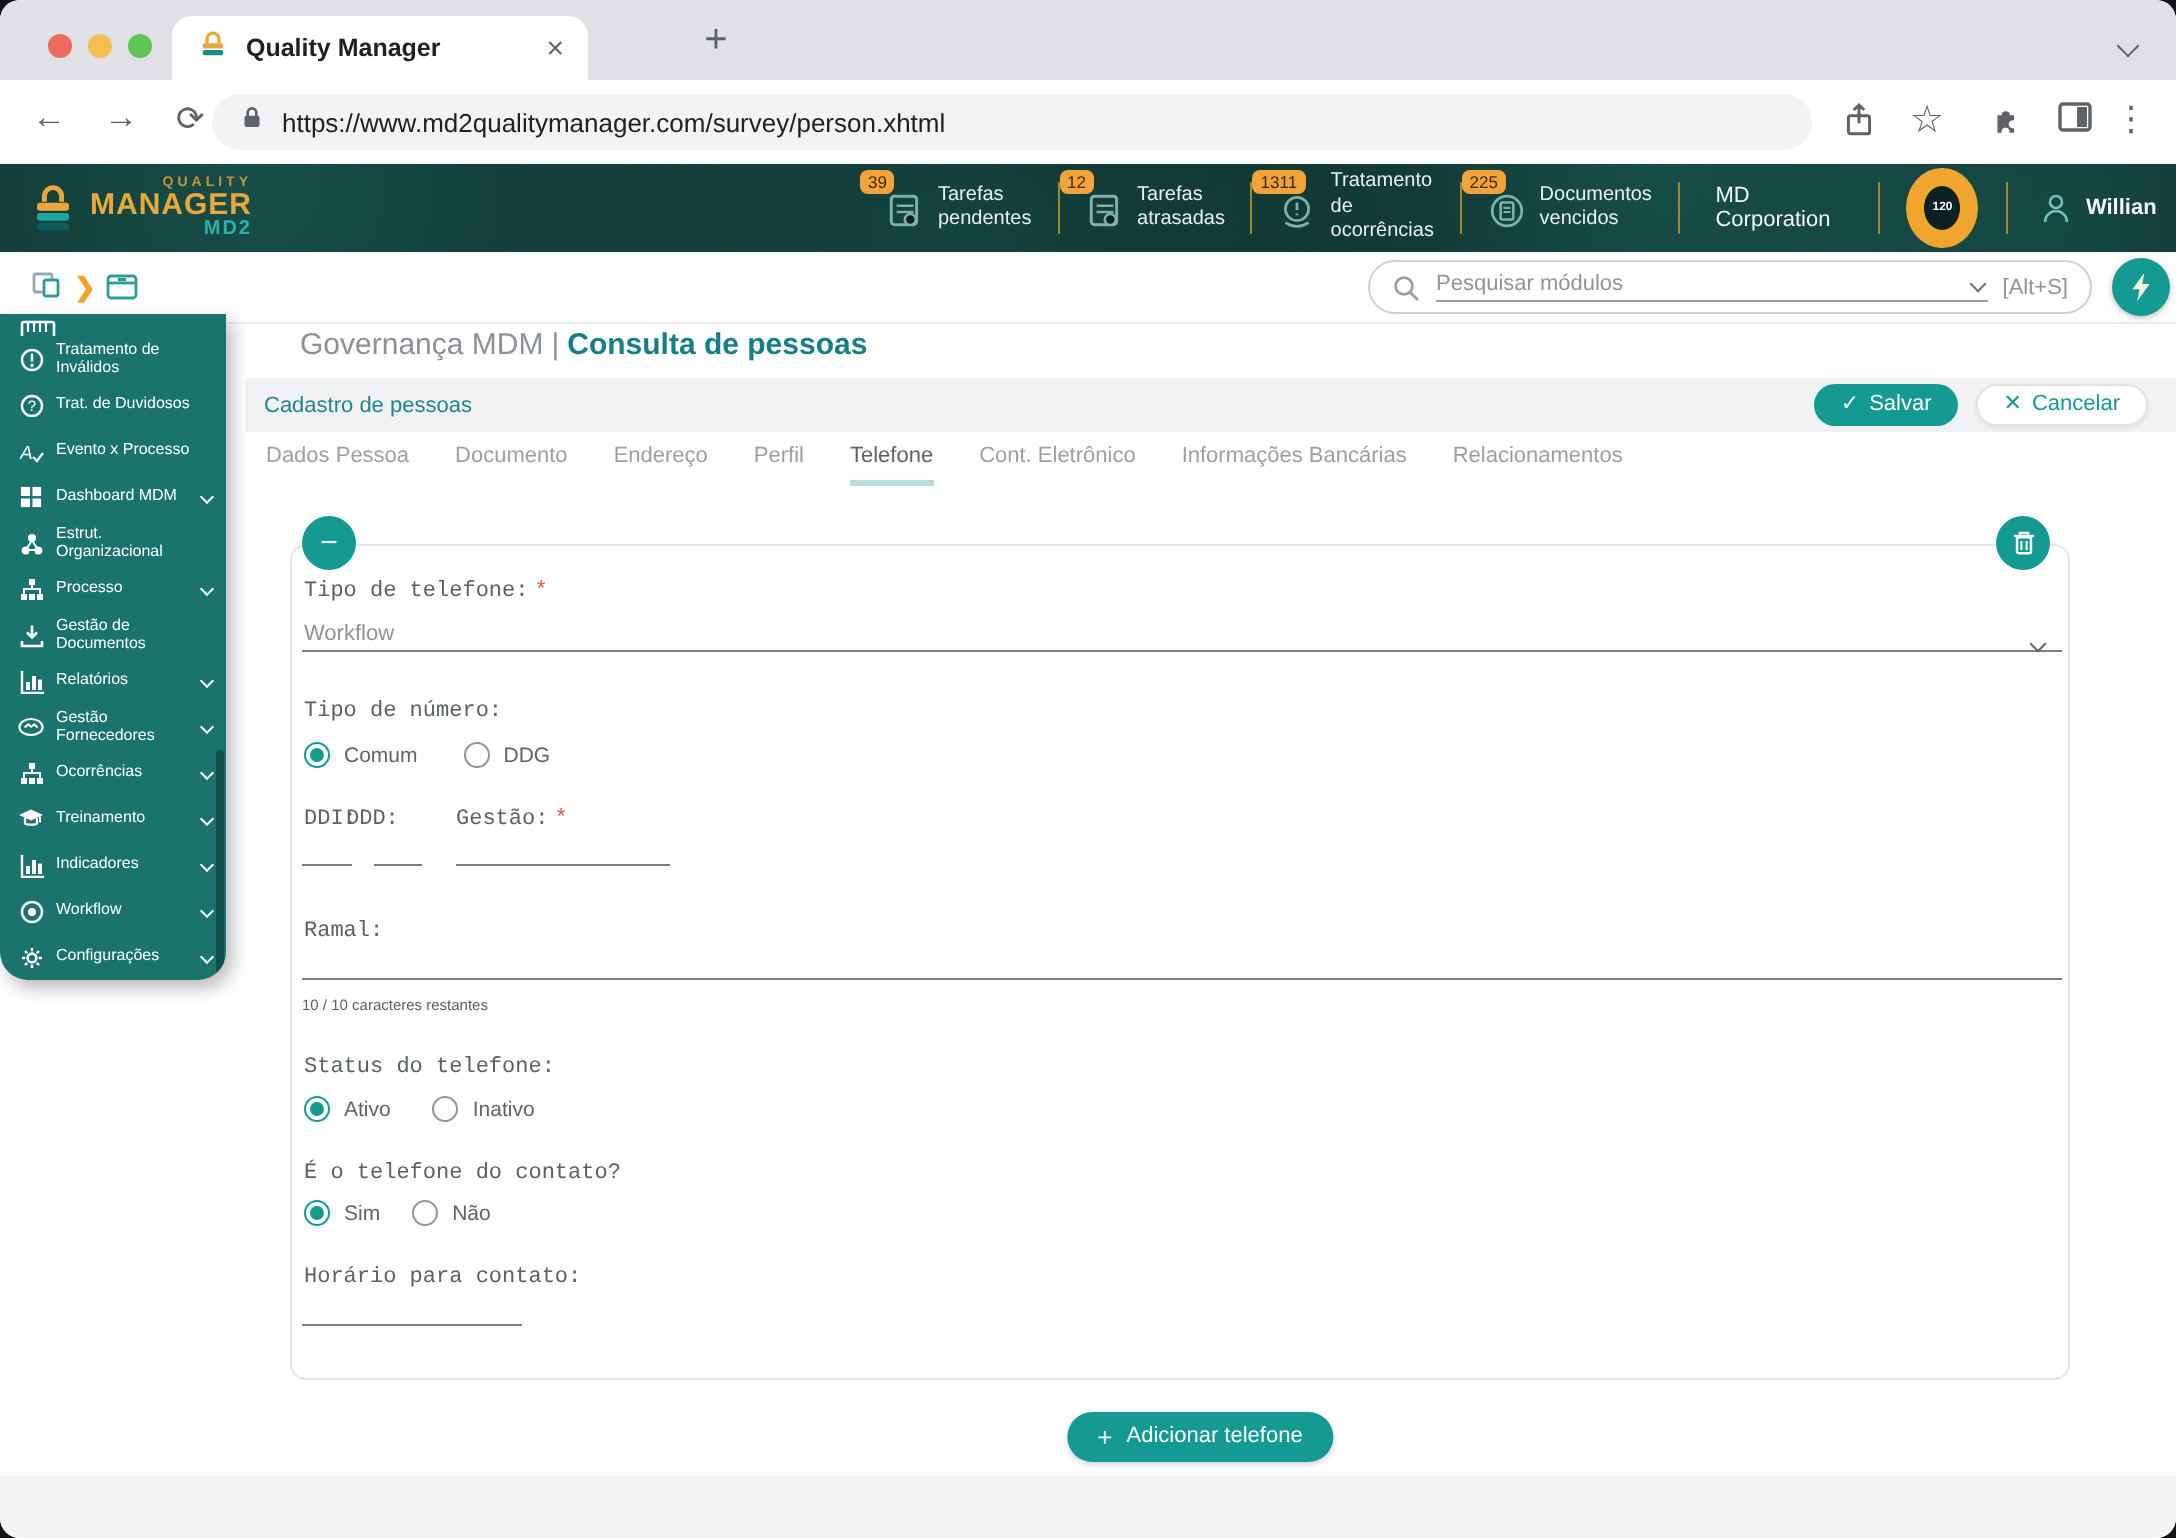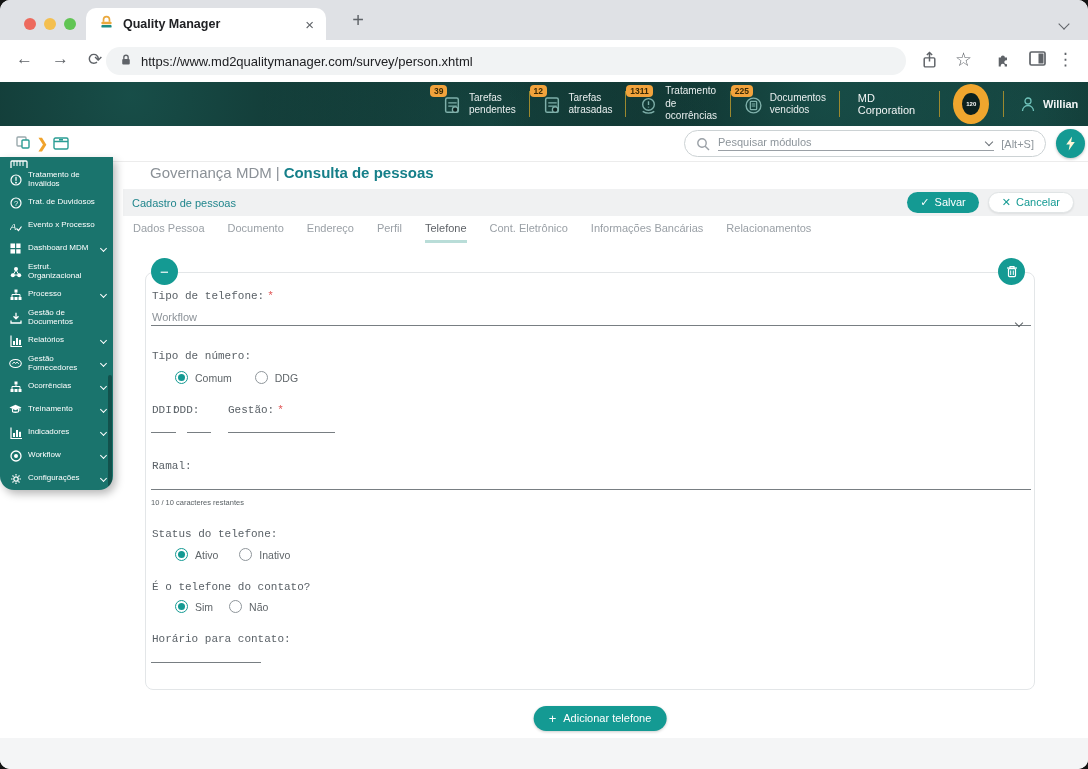--- a/index.html
+++ b/index.html
@@ -2,21 +2,21 @@
 <html><head>
 <meta charset="utf-8">
 <style>
   html,body{margin:0;padding:0;background:#141414;font-family:"Liberation Sans",sans-serif;}
   .window{position:relative;width:1088px;height:769px;border-radius:10px;overflow:hidden;background:#ffffff;}
   
   .tabstrip{position:absolute;left:0;top:0;right:0;height:40px;background:#dfe1e5;}
   .dot{display:inline-block;width:12px;height:12px;border-radius:50%;margin-right:8px;}
   .traffic{position:absolute;left:24px;top:16px;}
   .dot.r{background:#ed6a5e}.dot.y{background:#f4bf4f}.dot.g{background:#61c554}
-  .btab{position:absolute;left:86px;top:8px;width:240px;height:32px;background:#fff;border-radius:10px 10px 0 0;display:flex;align-items:center;padding:0 12px;box-sizing:border-box;font-size:12.5px;color:#202124;}
+  .btab{position:absolute;left:86px;top:8px;width:208px;height:32px;background:#fff;border-radius:10px 10px 0 0;display:flex;align-items:center;padding:0 12px;box-sizing:border-box;font-size:12.5px;color:#202124;}
   .btab .ttl{margin-left:8px;font-weight:bold;}
   .tab-close{margin-left:auto;color:#5f6368;font-size:15px;line-height:1;}
   .newtab{position:absolute;left:344px;top:6px;width:28px;height:28px;display:flex;align-items:center;justify-content:center;font-size:20px;color:#5f6368;}
   .chev{display:inline-block;width:5px;height:5px;border-right:1.4px solid currentColor;border-bottom:1.4px solid currentColor;transform:rotate(45deg);}
   .strip-chev{position:absolute;right:20px;top:14px;color:#5f6368;}
   .strip-chev .chev{width:7px;height:7px;}
   .urlbar{position:absolute;left:0;top:40px;right:0;height:42px;background:#fff;}
   .navic{position:absolute;top:9px;font-size:17px;color:#5f6368;}
   .omnibox{position:absolute;left:106px;top:7px;width:800px;height:28px;background:#f1f3f4;border-radius:14px;display:flex;align-items:center;padding:0 14px;box-sizing:border-box;}
   .omnibox .url{font-size:13px;color:#202124;margin-left:9px;}
@@ -29,21 +29,21 @@
     radial-gradient(circle at 75% 10%,rgba(35,122,113,.4),transparent 40%),
     radial-gradient(circle at 95% 70%,rgba(35,122,113,.35),transparent 35%);}
   .logo{position:absolute;left:14px;top:6px;display:flex;gap:6px;align-items:center;}
   .logotxt{display:flex;flex-direction:column;align-items:flex-end;line-height:1;}
   .logotxt .l1{font-size:7px;letter-spacing:2px;color:#c79735;font-weight:bold;}
   .logotxt .l2{font-size:15px;font-weight:bold;color:#eaa83c;letter-spacing:.5px;}
   .logotxt .l3{font-size:10px;color:#2ab3ab;font-weight:bold;letter-spacing:1px;}
   .hmenu{position:absolute;left:430px;top:0;height:44px;display:flex;align-items:center;}
   .hbadge{display:flex;align-items:center;gap:7px;padding:0 13px;height:44px;}
   .bicon{position:relative;margin-top:7px;}
-  .bcount{position:absolute;top:-11px;left:-13px;background:#f2a33c;color:#3a2a05;font-size:8.5px;font-weight:bold;padding:1px 4px;border-radius:4px;white-space:nowrap;}
+  .bcount{position:absolute;top:-11px;left:-13px;background:#f2a33c;color:#3a2a05;font-size:8.5px;font-weight:normal;padding:1px 4px;border-radius:4px;white-space:nowrap;}
   .blabel{color:#e9efef;font-size:10px;line-height:1.25;}
   .hdiv{width:1px;height:26px;background:#9c892f;}
   .company{color:#f2f5f5;font-size:11px;padding:0 18px;}
   .ring{width:22px;height:22px;border-radius:50%;border:9px solid #f0a62e;background:#0c211f;display:flex;align-items:center;justify-content:center;margin:0 14px;}
   .ring span{color:#fff;font-size:6px;font-weight:bold;}
   .huser{display:flex;align-items:center;gap:7px;padding:0 16px;}
   .huser span{color:#f2f5f5;font-size:11px;font-weight:bold;}
   
   .substrip{position:absolute;left:0;top:126px;right:0;height:36px;background:#fff;border-bottom:1px solid #ececec;box-sizing:border-box;}
   .crumbicons{position:absolute;left:16px;top:10px;display:flex;align-items:center;gap:5px;}
@@ -78,21 +78,21 @@
   
   .card{position:absolute;left:145px;top:272px;width:890px;height:418px;background:#fff;border:1px solid #e3e6e8;border-radius:8px;box-sizing:border-box;}
   .circbtn{position:absolute;width:27px;height:27px;border-radius:50%;background:#149a93;display:flex;align-items:center;justify-content:center;color:#fff;z-index:4;}
   .minusb{left:151px;top:258px;font-size:15px;}
   .trashb{left:998px;top:258px;}
   .flabel{position:absolute;font-size:11px;color:#5a6167;font-family:Liberation Mono, monospace;}
   .req{color:#e05252;margin-left:3px;}
   .uline{position:absolute;border-bottom:1px solid #787e82;}
   .selval{position:absolute;font-size:11px;color:#8d9399;}
   .ddchev{position:absolute;color:#5f6569;}
-  .rrow{position:absolute;display:flex;align-items:center;margin-left:23px;}
+  .rrow{position:absolute;display:flex;align-items:center;}
   .radio{width:13px;height:13px;border-radius:50%;border:1.5px solid #8f969b;box-sizing:border-box;display:inline-flex;align-items:center;justify-content:center;flex:0 0 auto;}
   .radio.sel{border-color:#149a93;}
   .radio.sel::after{content:"";width:7px;height:7px;border-radius:50%;background:#149a93;}
   .rlab{font-size:10.5px;color:#5f6569;margin-left:7px;}
   .helper{position:absolute;font-size:7.5px;color:#585f63;}
   .addbtn{position:absolute;top:706px;left:600px;transform:translateX(-50%);background:#149a93;color:#fff;border-radius:13px;padding:6px 15px;font-size:11px;display:flex;align-items:center;gap:7px;line-height:1;box-shadow:0 1px 3px rgba(0,0,0,.2);}
   .addbtn .plus{font-size:13px;}
   .footerbg{position:absolute;left:0;bottom:0;right:0;height:31px;background:#f4f5f6;}
 </style>
 </head>
@@ -145,20 +145,33 @@
     <span class="uricon" style="right:42px">
       <svg width="17" height="15" viewBox="0 0 17 15">
           <rect x="1" y="1" width="15" height="13" rx="1.5" fill="none" stroke="#5f6368" stroke-width="1.7"></rect>
           <rect x="9.5" y="2.5" width="5" height="10" fill="#5f6368"></rect>
         </svg>
     </span>
     <span class="dots3">⋮</span>
   </div>
 
   <div class="appheader">
+    <div class="logo">
+      <svg width="25" height="27" viewBox="0 0 20 22">
+          <path d="M6.5 8 V5.8 a3.5 3.5 0 0 1 7 0 V8" fill="none" stroke="#eaa83c" stroke-width="2"></path>
+          <rect x="3.5" y="8.5" width="13" height="3.2" rx="1" fill="#eaa83c"></rect>
+          <rect x="3.5" y="12.6" width="13" height="3.2" rx="1" fill="#1fa79e"></rect>
+          <rect x="3.5" y="16.7" width="13" height="3.2" rx="1" fill="#10595c"></rect>
+        </svg>
+      <div class="logotxt">
+        <span class="l1">QUALITY</span>
+        <span class="l2">MANAGER</span>
+        <span class="l3">MD2</span>
+      </div>
+    </div>
     <div class="hmenu">
       <div class="hbadge">
         <span class="bicon"><span class="bcount">39</span>
           <svg width="19" height="19" viewBox="0 0 18 18">
               <rect x="2.5" y="2" width="12" height="13.5" rx="1.5" fill="none" stroke="#7fb0aa" stroke-width="1.4"></rect>
               <path d="M5 6.5h8M5 9.5h8" stroke="#7fb0aa" stroke-width="1.2"></path>
               <circle cx="11.5" cy="13" r="2.6" fill="#0c211f" stroke="#7fb0aa" stroke-width="1.2"></circle>
             </svg>
         </span>
         <span class="blabel"><span>Tarefas</span><br><span>pendentes</span></span>

